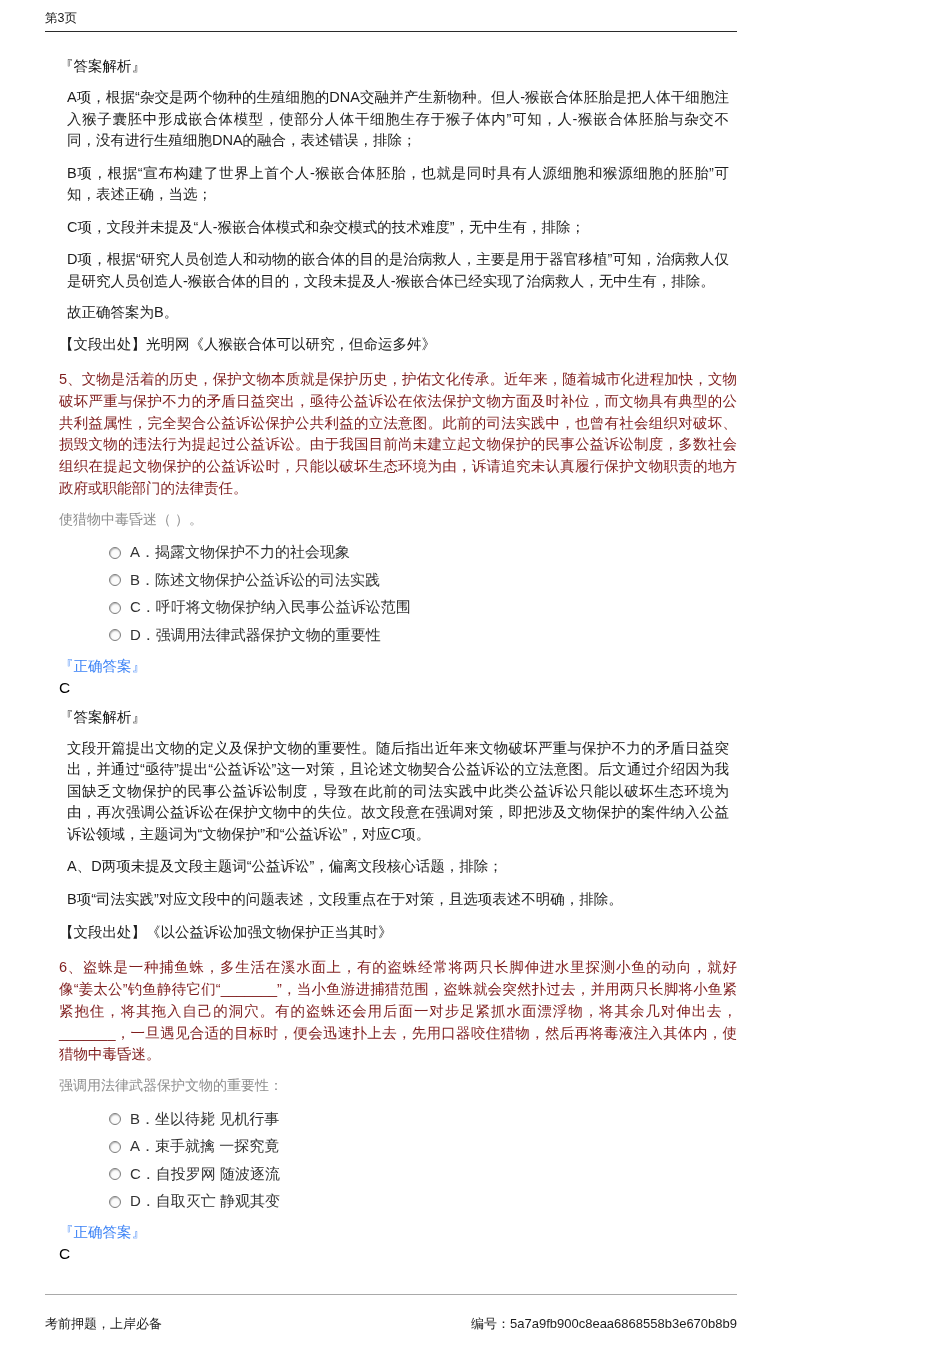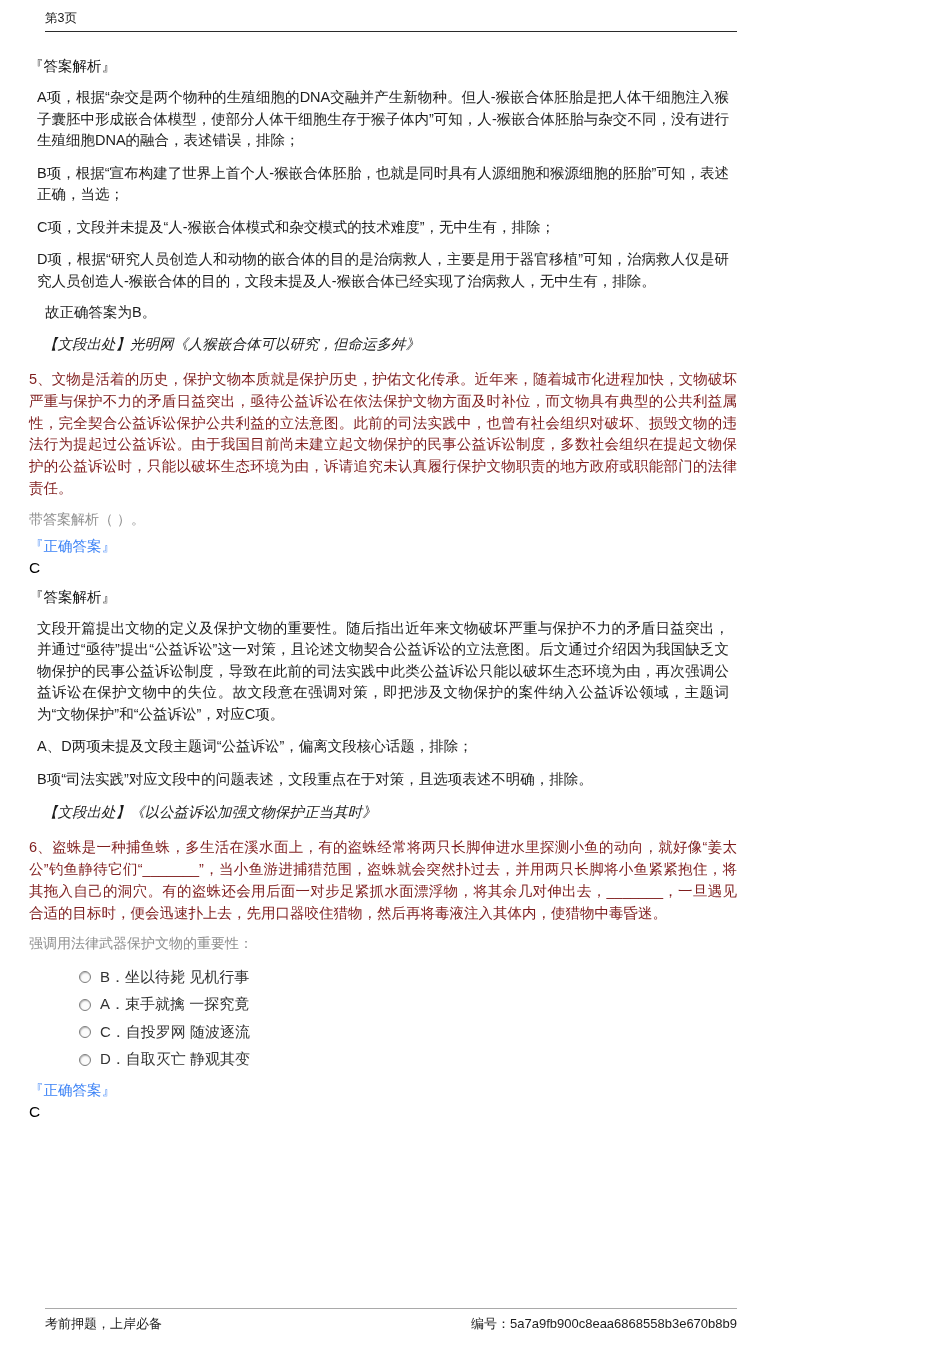--- a/index.html
+++ b/index.html
@@ -12,40 +12,40 @@
   }
   
   .header{
     position:absolute;top:10px;left:45px;right:15px;
     display:flex;justify-content:space-between;align-items:flex-end;
     padding-bottom:4px;border-bottom:1.5px solid #2b2b2b;
   }
   .header .pagenum{font-size:12.5px;color:#151515;}
   .header .doctitle{font-size:13.5px;color:#151515;}
   
-  .content{position:absolute;top:46px;left:29px;right:15px;}
+  .content{position:absolute;top:46px;left:59px;right:15px;}
   .section-label{font-size:14.5px;color:#141414;margin:11px 0 0;}
   .expl{font-size:14.5px;line-height:21.5px;color:#1c1c1c;text-align:justify;margin:11px 8px 0;}
   .stem{font-size:14.5px;line-height:21.8px;color:#7f1d1d;text-align:justify;margin:15px 0 0;}
   .prompt{font-size:14px;color:#8e8e8e;margin:11px 0 0;}
   .options{margin:10px 0 0 50px;}
   .option{display:flex;align-items:center;height:27.5px;cursor:default;}
   .radio{
     flex:0 0 auto;width:10px;height:10px;border:1px solid #7d7d7d;border-radius:50%;
     background:#fcfcfc;box-shadow:inset .5px 1px 1.5px rgba(0,0,0,.3);margin-right:9px;
   }
   .option-text{font-size:15px;color:#333333;}
   .answer-label{font-size:14.5px;color:#3b82f6;margin:8px 0 0;}
   .answer-letter{font-size:15.5px;color:#000000;margin:3px 0 0;}
-  .source{font-size:14.5px;color:#1c1c1c;margin:13px 14px 0;font-style:italic;}
-  .conclusion{font-size:14.5px;color:#1c1c1c;margin:11px 16px 0;}
+  .source{font-size:14.5px;color:#1c1c1c;margin:13px 0 0;}
+  .conclusion{font-size:14.5px;color:#1c1c1c;margin:11px 8px 0;}
   
   .footer{
     position:absolute;left:45px;right:15px;bottom:12px;
-    border-top:1px solid #a9a9a9;padding-top:6px;
+    border-top:1px solid #a9a9a9;padding-top:20px;
     display:flex;justify-content:space-between;align-items:flex-start;
     font-size:13px;color:#1c1c1c;
   }
 </style>
 </head>
 <body>
 
 <div class="page">
 
   <div class="header">
@@ -56,21 +56,39 @@
 
     <div class="section-label">『答案解析』</div>
     <p class="expl">A项，根据“杂交是两个物种的生殖细胞的DNA交融并产生新物种。但人-猴嵌合体胚胎是把人体干细胞注入猴子囊胚中形成嵌合体模型，使部分人体干细胞生存于猴子体内”可知，人-猴嵌合体胚胎与杂交不同，没有进行生殖细胞DNA的融合，表述错误，排除；</p>
     <p class="expl">B项，根据“宣布构建了世界上首个人-猴嵌合体胚胎，也就是同时具有人源细胞和猴源细胞的胚胎”可知，表述正确，当选；</p>
     <p class="expl">C项，文段并未提及“人-猴嵌合体模式和杂交模式的技术难度”，无中生有，排除；</p>
     <p class="expl">D项，根据“研究人员创造人和动物的嵌合体的目的是治病救人，主要是用于器官移植”可知，治病救人仅是研究人员创造人-猴嵌合体的目的，文段未提及人-猴嵌合体已经实现了治病救人，无中生有，排除。</p>
     <p class="conclusion">故正确答案为B。</p>
     <p class="source">【文段出处】光明网《人猴嵌合体可以研究，但命运多舛》</p>
 
     <p class="stem">5、文物是活着的历史，保护文物本质就是保护历史，护佑文化传承。近年来，随着城市化进程加快，文物破坏严重与保护不力的矛盾日益突出，亟待公益诉讼在依法保护文物方面及时补位，而文物具有典型的公共利益属性，完全契合公益诉讼保护公共利益的立法意图。此前的司法实践中，也曾有社会组织对破坏、损毁文物的违法行为提起过公益诉讼。由于我国目前尚未建立起文物保护的民事公益诉讼制度，多数社会组织在提起文物保护的公益诉讼时，只能以破坏生态环境为由，诉请追究未认真履行保护文物职责的地方政府或职能部门的法律责任。</p>
-    <p class="prompt">带答案解析（ ）。</p>
+    <p class="prompt">使猎物中毒昏迷（ ）。</p>
+    <div class="options">
+      <div class="option">
+        <span class="radio"></span>
+        <span class="option-text">A．揭露文物保护不力的社会现象</span>
+      </div>
+      <div class="option">
+        <span class="radio"></span>
+        <span class="option-text">B．陈述文物保护公益诉讼的司法实践</span>
+      </div>
+      <div class="option">
+        <span class="radio"></span>
+        <span class="option-text">C．呼吁将文物保护纳入民事公益诉讼范围</span>
+      </div>
+      <div class="option">
+        <span class="radio"></span>
+        <span class="option-text">D．强调用法律武器保护文物的重要性</span>
+      </div>
+    </div>
     <div class="answer-label">『正确答案』</div>
     <div class="answer-letter">C</div>
     <div class="section-label">『答案解析』</div>
     <p class="expl">文段开篇提出文物的定义及保护文物的重要性。随后指出近年来文物破坏严重与保护不力的矛盾日益突出，并通过“亟待”提出“公益诉讼”这一对策，且论述文物契合公益诉讼的立法意图。后文通过介绍因为我国缺乏文物保护的民事公益诉讼制度，导致在此前的司法实践中此类公益诉讼只能以破坏生态环境为由，再次强调公益诉讼在保护文物中的失位。故文段意在强调对策，即把涉及文物保护的案件纳入公益诉讼领域，主题词为“文物保护”和“公益诉讼”，对应C项。</p>
     <p class="expl">A、D两项未提及文段主题词“公益诉讼”，偏离文段核心话题，排除；</p>
     <p class="expl">B项“司法实践”对应文段中的问题表述，文段重点在于对策，且选项表述不明确，排除。</p>
     <p class="source">【文段出处】《以公益诉讼加强文物保护正当其时》</p>
 
     <p class="stem">6、盗蛛是一种捕鱼蛛，多生活在溪水面上，有的盗蛛经常将两只长脚伸进水里探测小鱼的动向，就好像“姜太公”钓鱼静待它们“_______”，当小鱼游进捕猎范围，盗蛛就会突然扑过去，并用两只长脚将小鱼紧紧抱住，将其拖入自己的洞穴。有的盗蛛还会用后面一对步足紧抓水面漂浮物，将其余几对伸出去，_______，一旦遇见合适的目标时，便会迅速扑上去，先用口器咬住猎物，然后再将毒液注入其体内，使猎物中毒昏迷。</p>
     <p class="prompt">强调用法律武器保护文物的重要性：</p>

